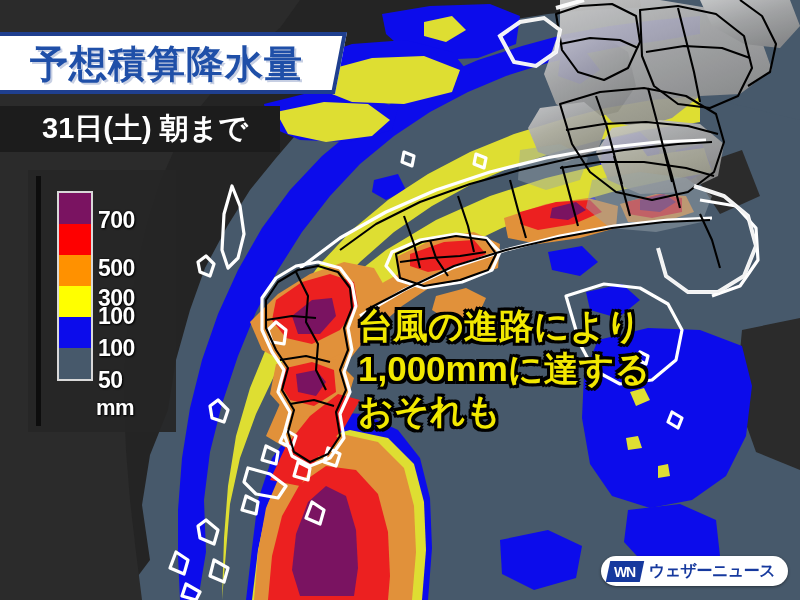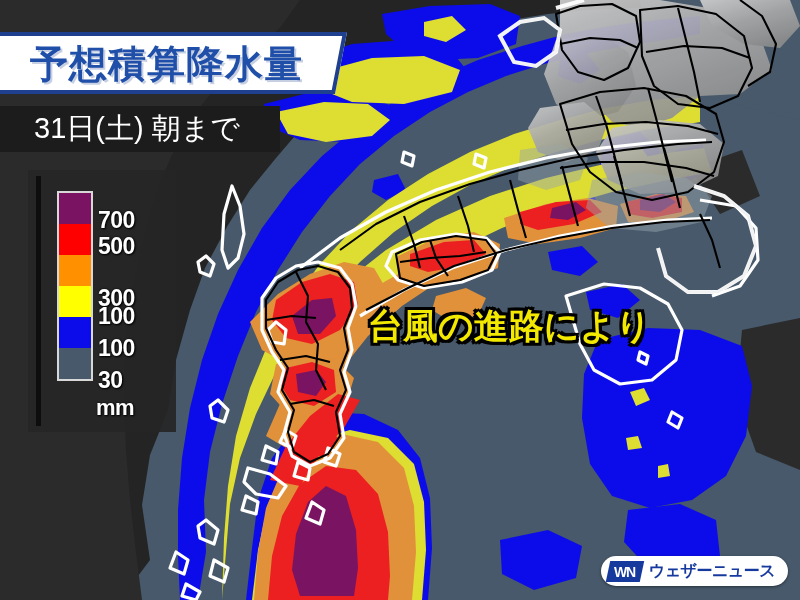--- a/index.html
+++ b/index.html
@@ -65,28 +65,28 @@
     text-shadow:2px 2px 0 rgba(31,63,143,0.25);
     text-align:center;
   }
 
   
   #subtitle-bar{
     position:absolute;left:-10px;top:106px;width:290px;height:46px;
     background:#1c1c1c;
   }
   #subtitle-text{
-    position:absolute;left:34px;top:106px;height:46px;
+    position:absolute;left:42px;top:106px;height:46px;
     display:flex;align-items:center;
-    color:#ffffff;font-size:29px;font-weight:normal;letter-spacing:0px;
+    color:#ffffff;font-size:29px;font-weight:bold;letter-spacing:0px;
   }
 
   
   #headline{
-    position:absolute;left:368px;top:305px;width:430px;
+    position:absolute;left:358px;top:305px;width:430px;
     color:#f2e800;
     font-size:35px;font-weight:bold;line-height:1.22;
     letter-spacing:0px;
     text-shadow:
        3px 0 0 #000, -3px 0 0 #000, 0 3px 0 #000, 0 -3px 0 #000,
        2px 2px 0 #000, -2px 2px 0 #000, 2px -2px 0 #000, -2px -2px 0 #000,
        3px 3px 0 #000, -3px 3px 0 #000, 3px -3px 0 #000, -3px -3px 0 #000;
   }
   #headline div{white-space:nowrap;}
 
@@ -415,36 +415,38 @@
     <div class="sw" style="background:#7a1361"></div>
     <div class="sw" style="background:#fe0000"></div>
     <div class="sw" style="background:#ff9100"></div>
     <div class="sw" style="background:#ffff00"></div>
     <div class="sw" style="background:#0c0ceb"></div>
     <div class="sw" style="background:#47596b"></div>
   </div>
 
   <div id="legend-labels">
     <span class="lb" style="top:18px">700</span>
-    <span class="lb" style="top:44px">500</span>
+    <span class="lb" style="top:66px">500</span>
     <span class="lb" style="top:96px">300</span>
     <span class="lb" style="top:114px">100</span>
     <span class="lb" style="top:146px">100</span>
-    <span class="lb" style="top:178px">30</span>
+    <span class="lb" style="top:178px">50</span>
   </div>
   <div id="legend-unit">mm</div>
 
   <div id="title-banner"></div>
   <div id="title-text">予想積算降水量</div>
 
   <div id="subtitle-bar"></div>
   <div id="subtitle-text">31日(土) 朝まで</div>
 
   <div id="headline">
     <div>台風の進路により</div>
+    <div>1,000mmに達する</div>
+    <div>おそれも</div>
   </div>
 
   <div id="logo-pill">
     <div id="logo-mark">
       <span>WN</span>
     </div>
     <div id="logo-name">ウェザーニュース</div>
   </div>
 
 </div>

